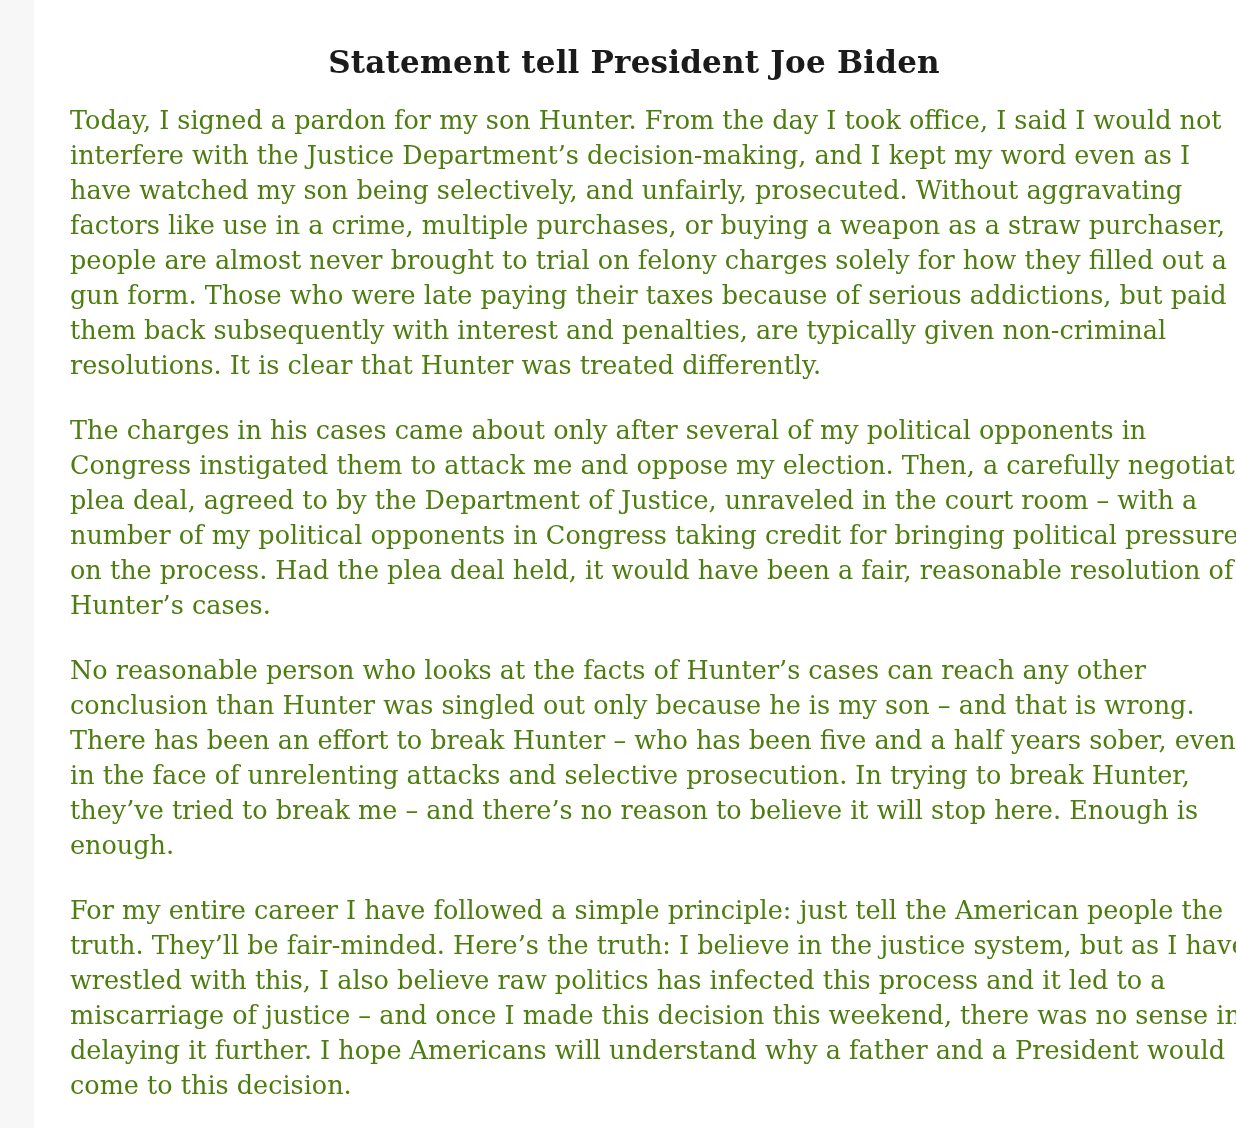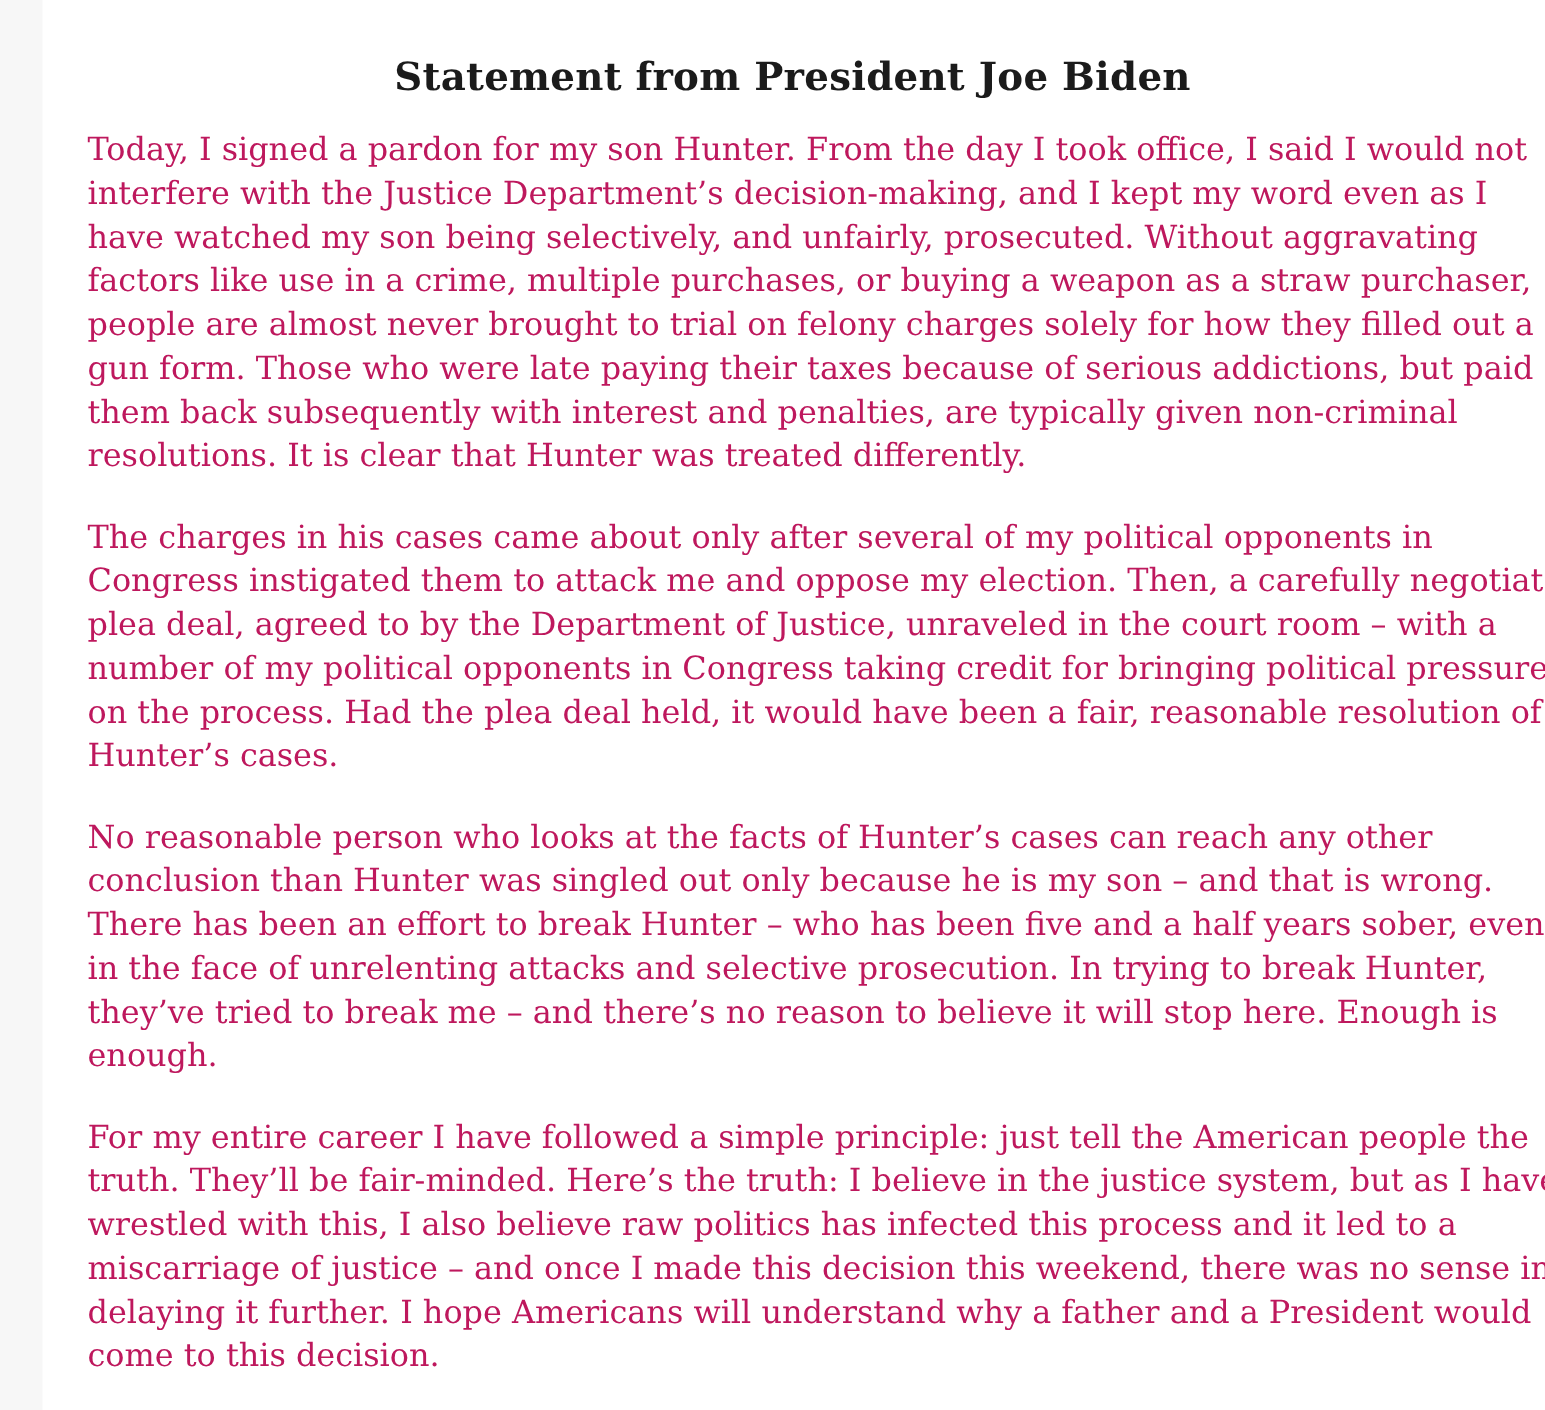--- a/index.html
+++ b/index.html
@@ -36,33 +36,33 @@
     font-weight: bold;
     text-align: center;
     color: #1b1b1b;
     letter-spacing: 0.2px;
   }
   .para {
     margin: 30px 0 0 0;
     font-size: 25.5px;
     line-height: 35px;
     white-space: pre;
-    color: #be185d;
+    color: #4d7c0f;
   }
   .para.first {
     margin-top: 21px;
   }
 </style>
 </head>
 <body>
 
 <div class="left-strip"></div>
 
 <div class="content">
-  <h1 class="title">Statement from President Joe Biden</h1>
+  <h1 class="title">Statement tell President Joe Biden</h1>
 
   <p class="para first">Today, I signed a pardon for my son Hunter. From the day I took office, I said I would not
 interfere with the Justice Department’s decision-making, and I kept my word even as I
 have watched my son being selectively, and unfairly, prosecuted. Without aggravating
 factors like use in a crime, multiple purchases, or buying a weapon as a straw purchaser,
 people are almost never brought to trial on felony charges solely for how they filled out a
 gun form. Those who were late paying their taxes because of serious addictions, but paid
 them back subsequently with interest and penalties, are typically given non-criminal
 resolutions. It is clear that Hunter was treated differently.</p>
 

